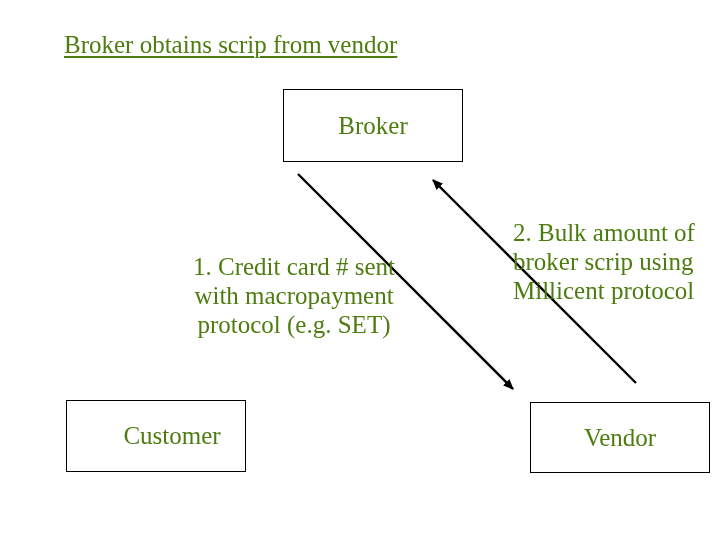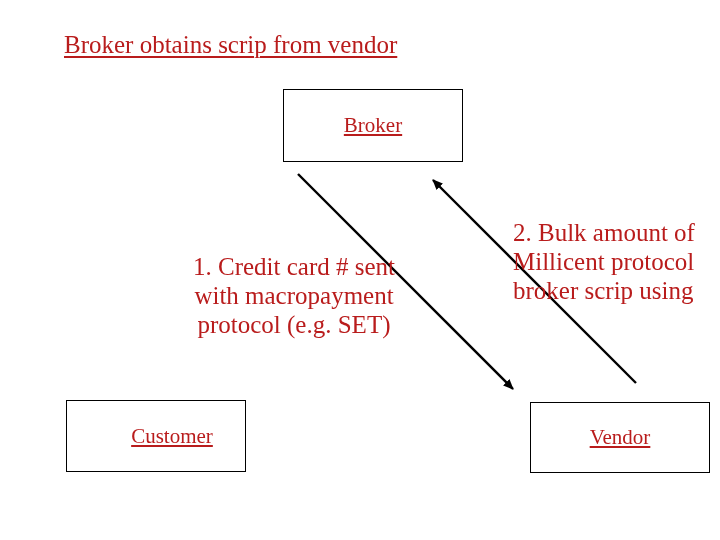--- a/index.html
+++ b/index.html
@@ -6,43 +6,42 @@
     margin: 0;
     padding: 0;
     background: #ffffff;
   }
   .slide {
     position: relative;
     width: 720px;
     height: 540px;
     background: #ffffff;
     font-family: "Liberation Serif", "DejaVu Serif", serif;
-    color: #b91c1c;
+    color: #4d7c0f;
     overflow: hidden;
   }
   .slide-title {
     position: absolute;
     left: 64px;
     top: 31px;
     font-size: 25px;
     white-space: nowrap;
     text-decoration: underline;
     text-decoration-thickness: 2px;
     text-underline-offset: 3px;
   }
   .node {
     position: absolute;
     box-sizing: border-box;
     border: 1.5px solid #000000;
     background: #ffffff;
     display: flex;
     align-items: center;
     justify-content: center;
-    font-size: 21px;
-    text-decoration: underline;
+    font-size: 25px;
   }
   .node-broker   { left: 283px; top:  89px; width: 180px; height: 73px; }
   .node-customer { left:  66px; top: 400px; width: 180px; height: 72px; padding-left: 32px; }
   .node-vendor   { left: 493px; top: 402px; width: 180px; height: 71px; margin-left: 37px; }
   .note {
     position: absolute;
     font-size: 25px;
     line-height: 29px;
   }
   .note-credit-card {
@@ -101,17 +100,17 @@
   </div>
 
   <div class="note note-credit-card">
     <div>1. Credit card # sent</div>
     <div>with macropayment</div>
     <div>protocol (e.g. SET)</div>
   </div>
 
   <div class="note note-bulk-scrip">
     <div>2. Bulk amount of</div>
+    <div>broker scrip using</div>
     <div>Millicent protocol</div>
-    <div>broker scrip using</div>
   </div>
 
 </div>
 
 </body></html>

